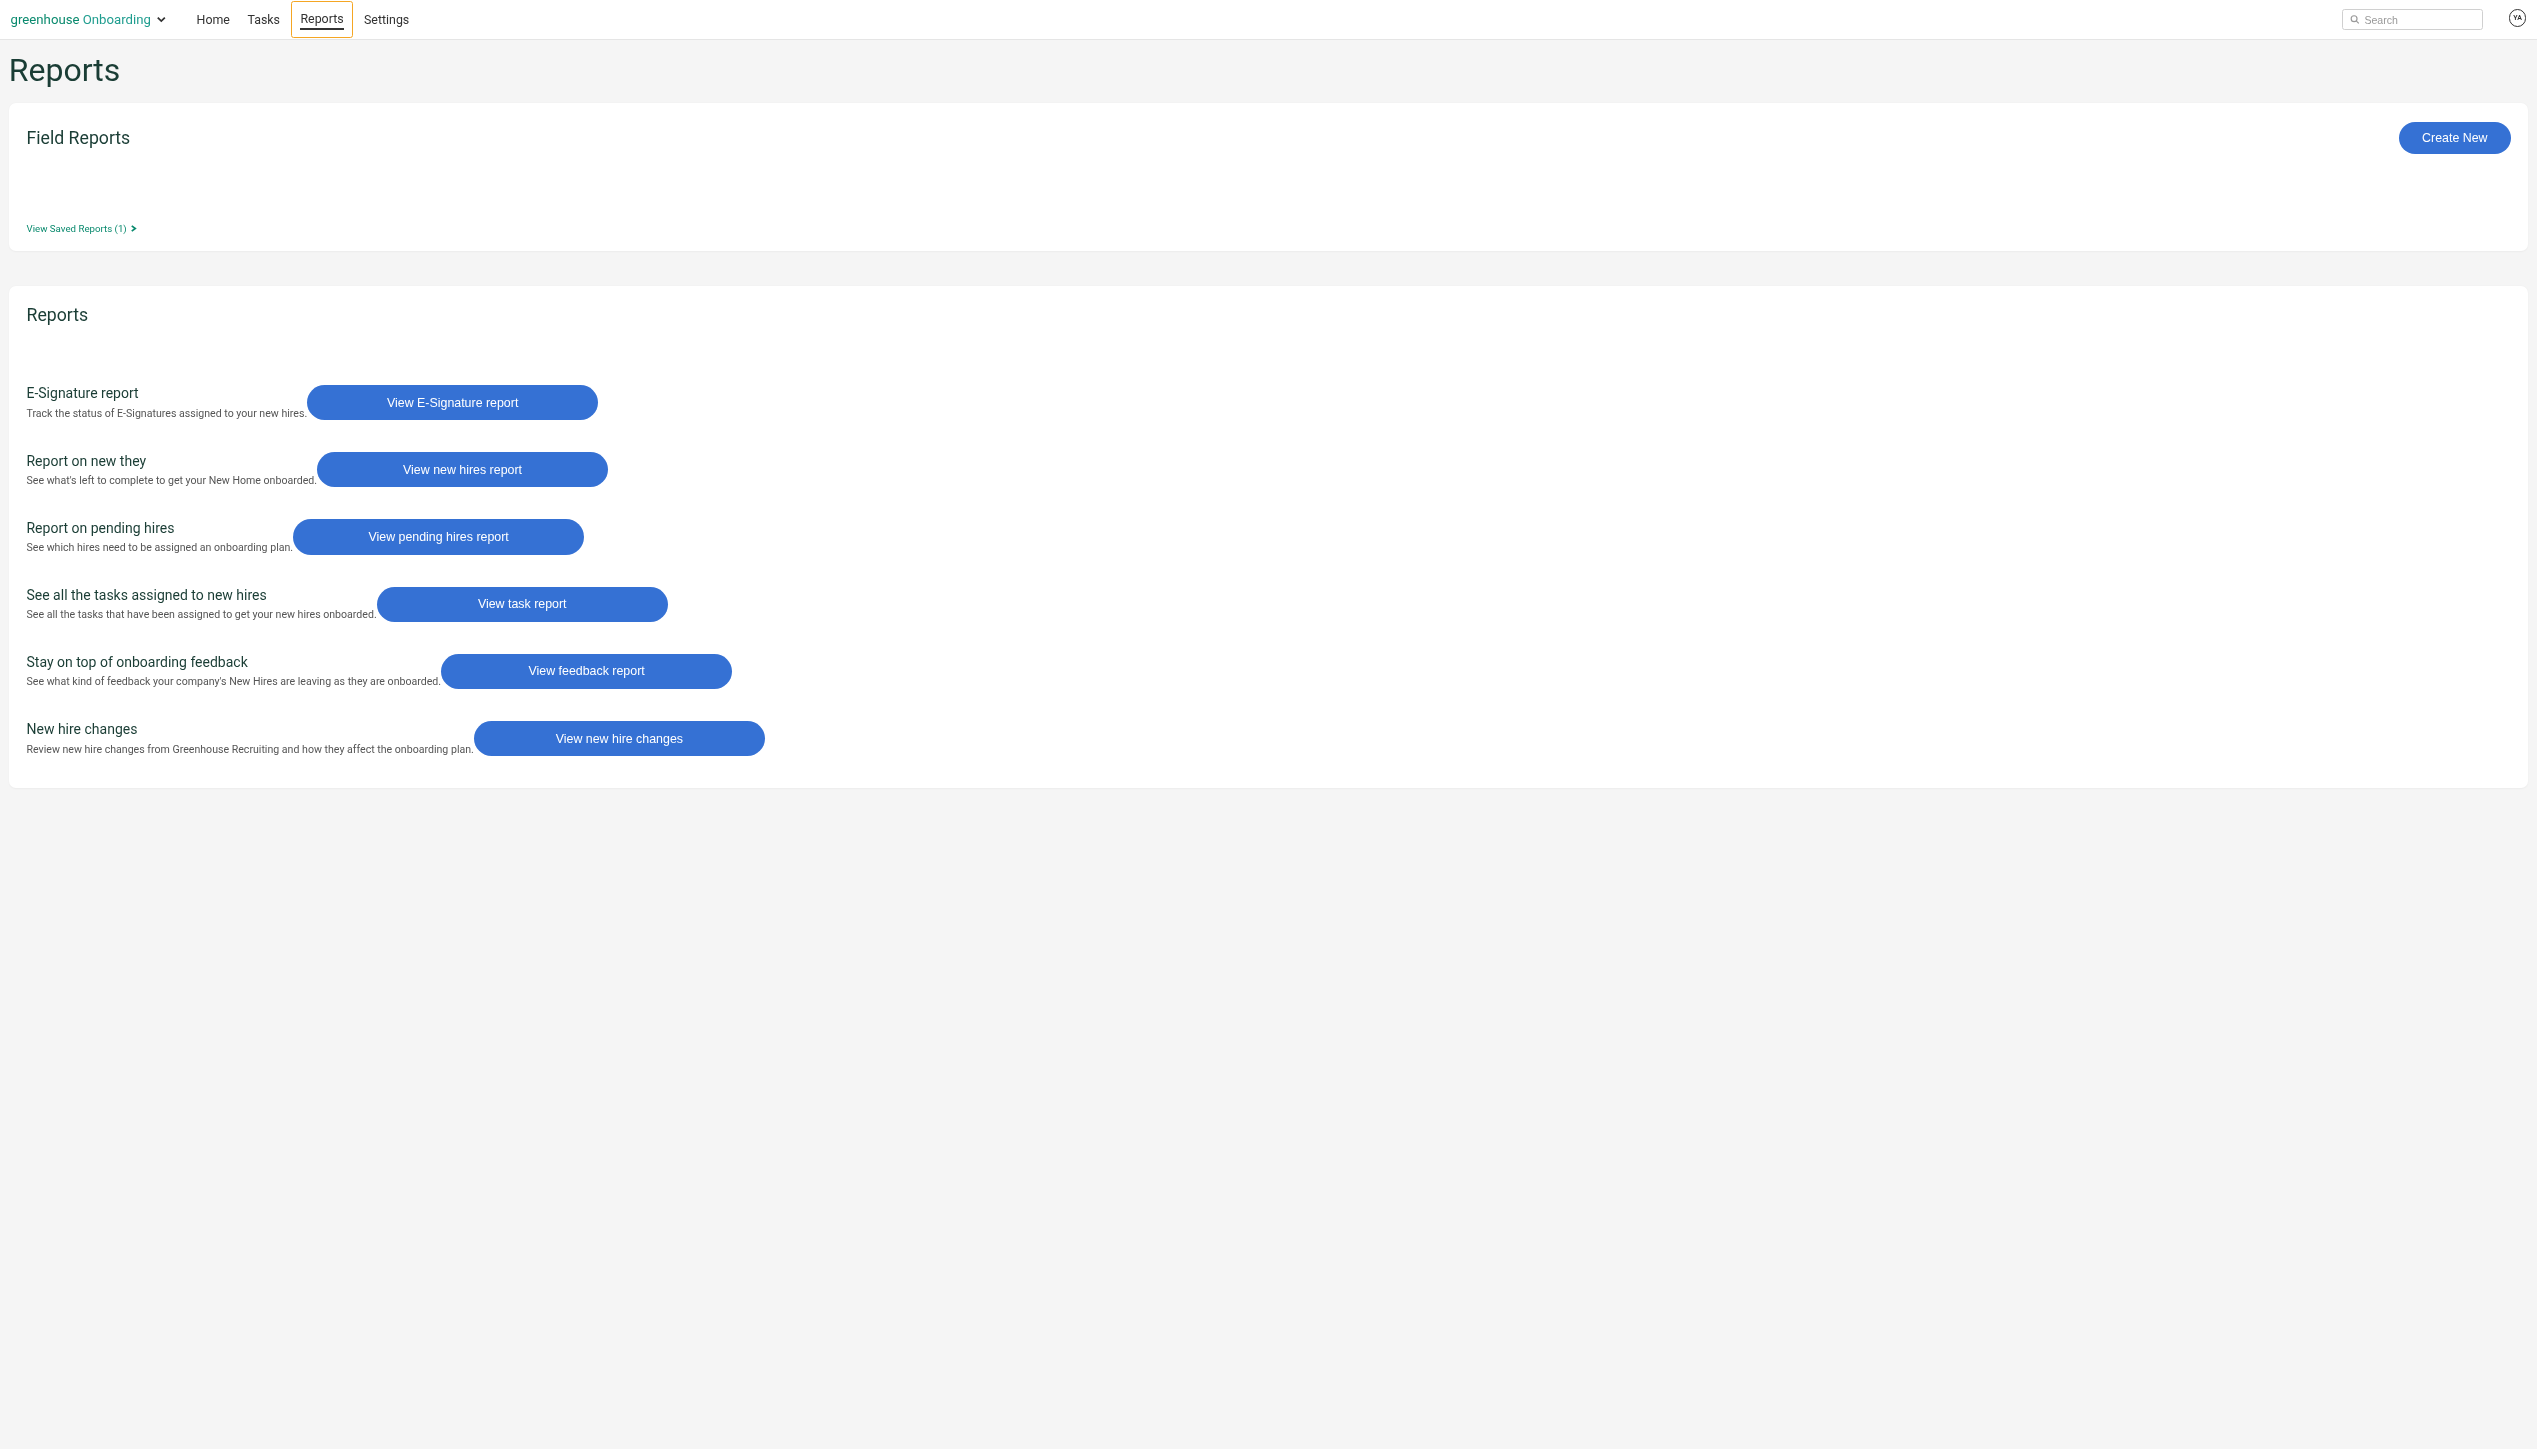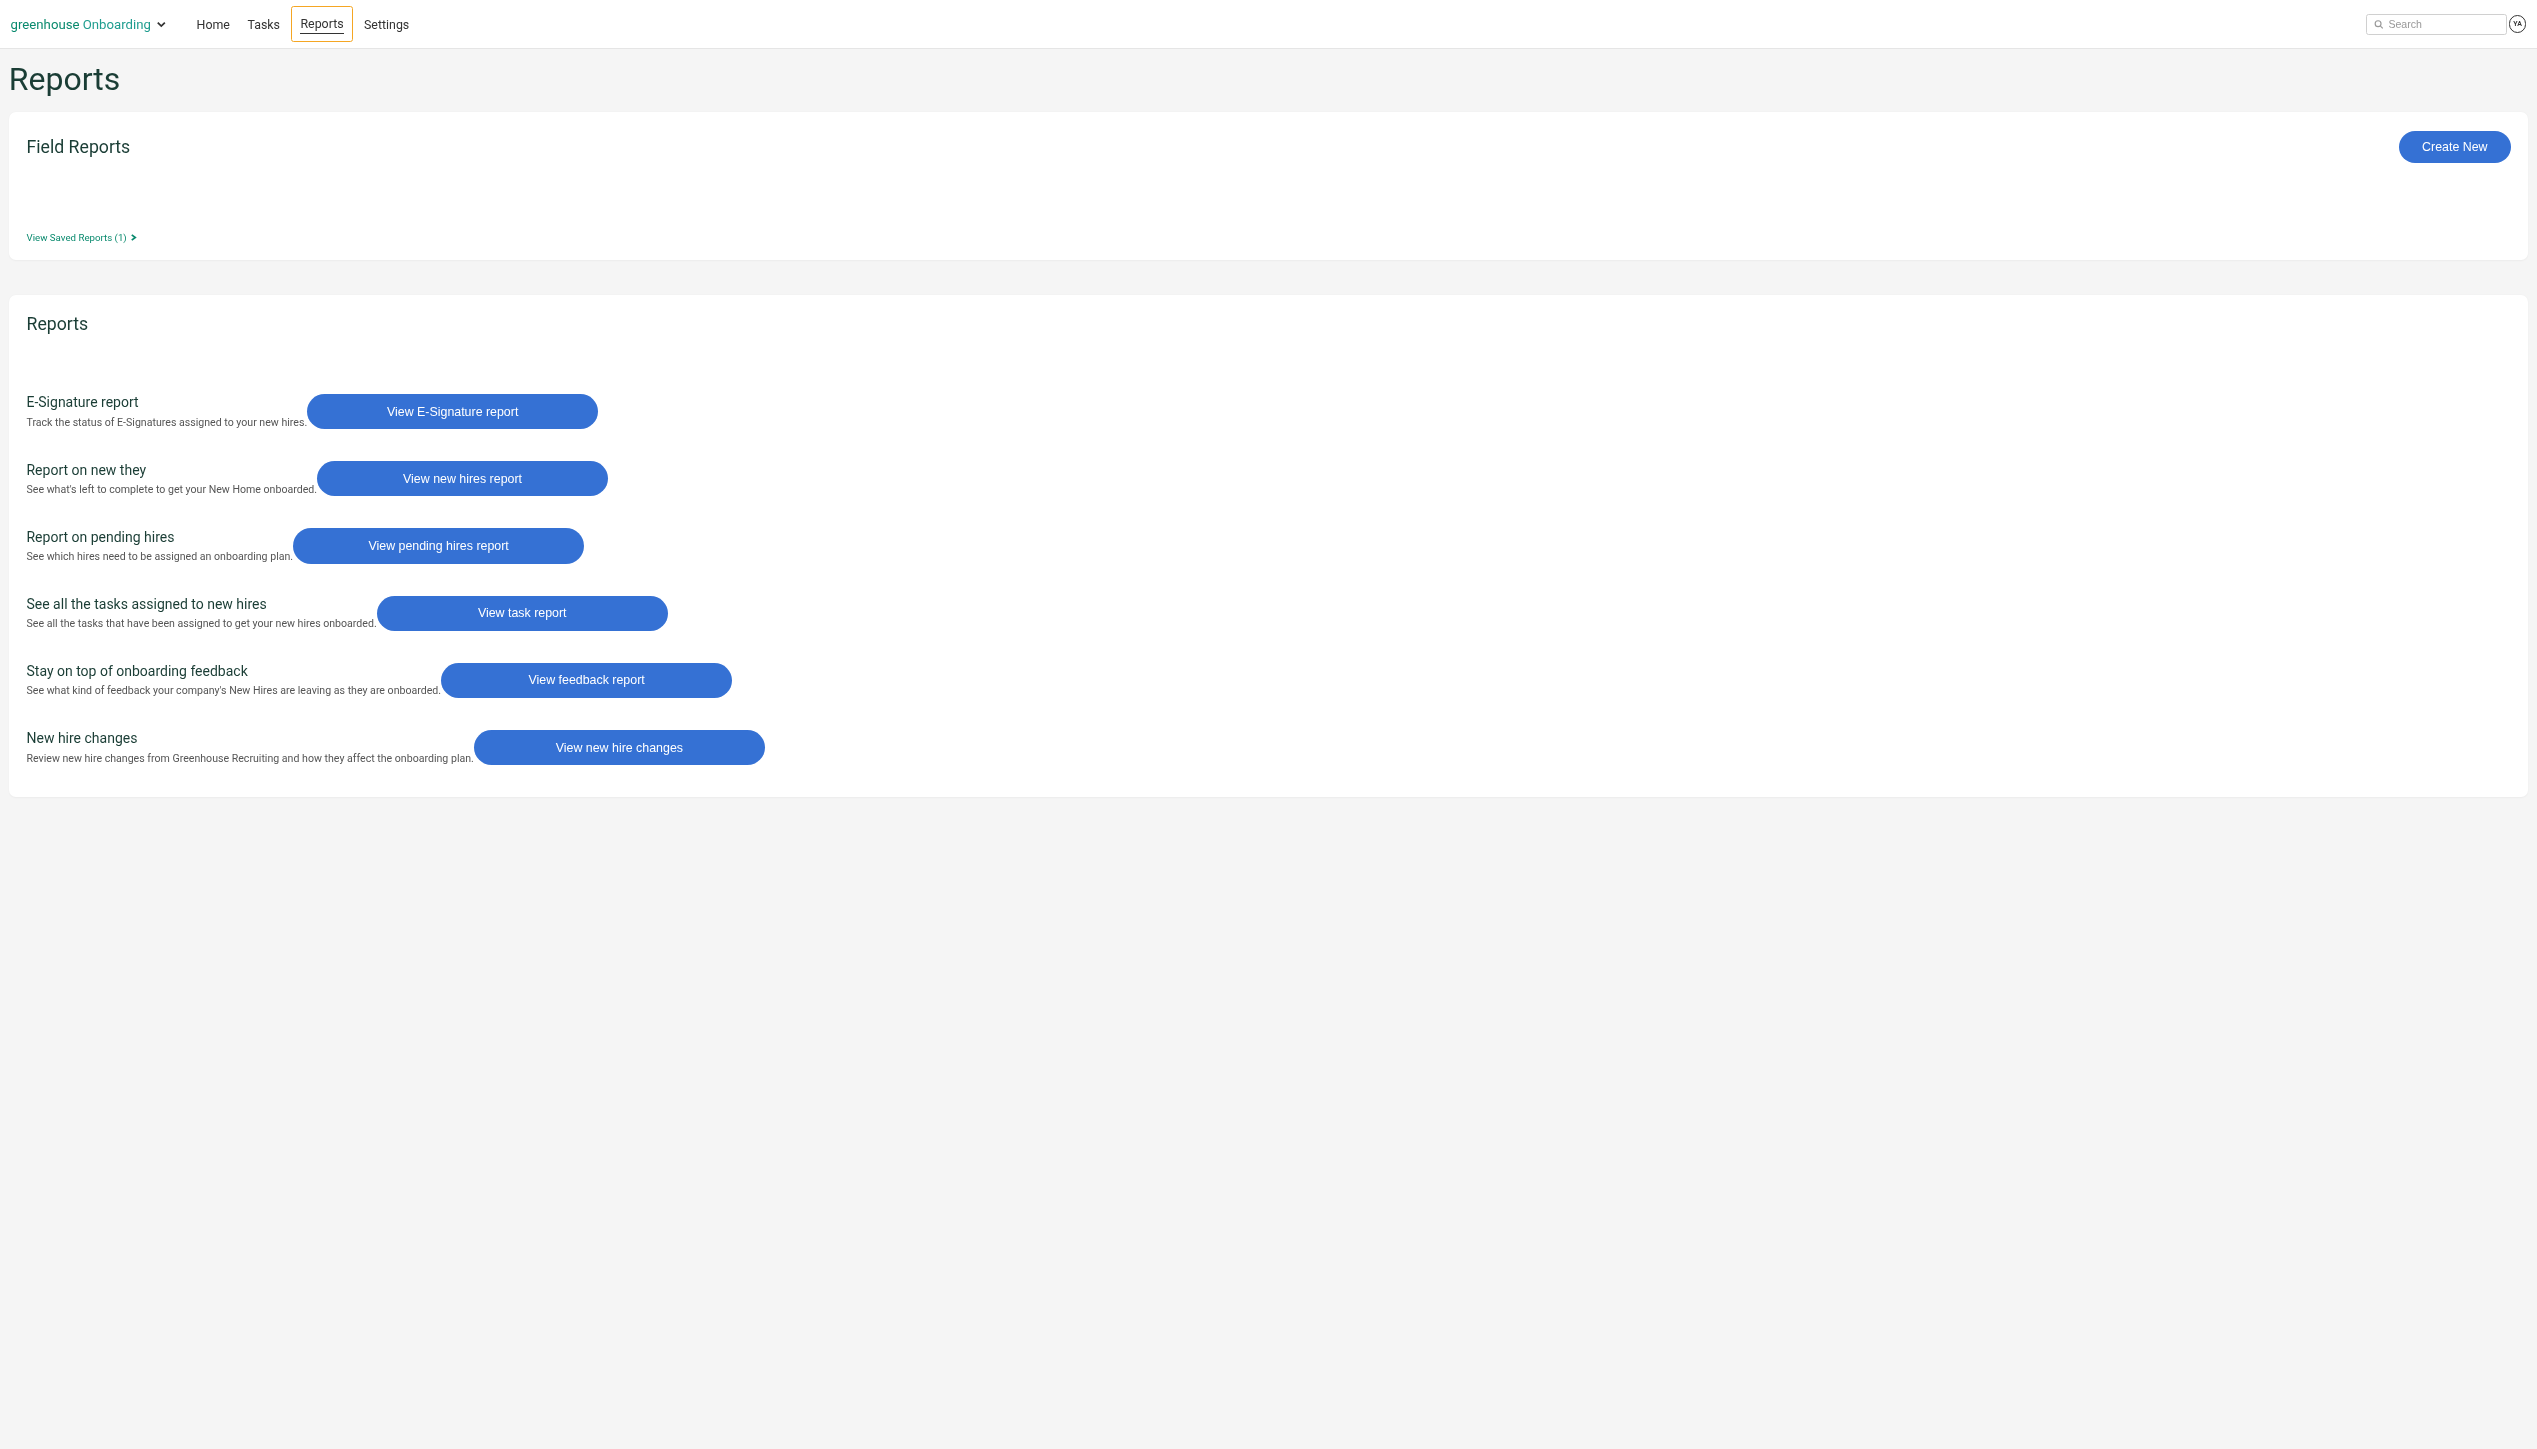--- a/index.html
+++ b/index.html
@@ -9,21 +9,21 @@
       color: #1a1a1a;
     }
     
     
     .header {
       background: #fff;
       border-bottom: 0.9px solid #e5e5e5;
       display: flex;
       align-items: center;
       padding: 0 10.6px;
-      height: 49px;
+      height: 40px;
     }
     .logo-wrap {
       display: flex;
       align-items: center;
       gap: 5.3px;
       margin-right: 21px;
     }
     .logo-text { font-size: 13.2px; font-weight: 400; }
     .logo-green { color: #0a8a6e; }
     .logo-teal { color: #1f9d8f; }
@@ -49,22 +49,22 @@
       border: 1.8px solid #f5a623;
       border-radius: 2.6px;
       padding: 7px 7px;
       margin: 0 1.8px;
     }
     .nav-highlight .nav-item { padding: 1.8px 1.8px; }
     .nav-highlight .nav-item.active::after { bottom: -1.8px; left: 1.8px; right: 1.8px; }
     .header-right {
       margin-left: auto;
       display: flex;
-      align-items: center;
-      gap: 2px;
+      align-items: flex-start;
+      gap: 26px;
     }
     .search-box {
       display: flex;
       align-items: center;
       border: 0.9px solid #d0d0d0;
       border-radius: 2.6px;
       padding: 3.5px 7px;
       width: 141px;
       background: #fff;
     }

